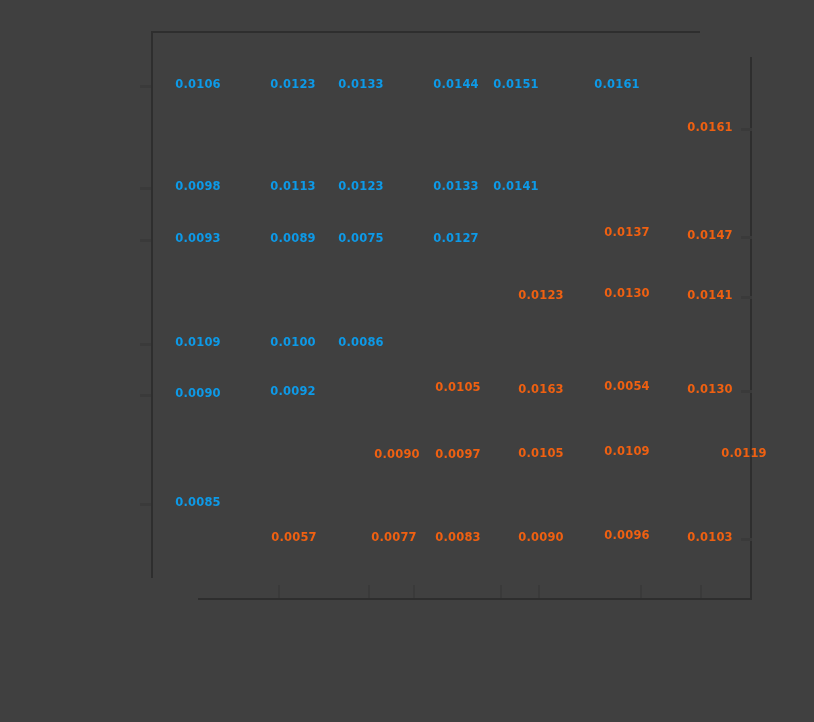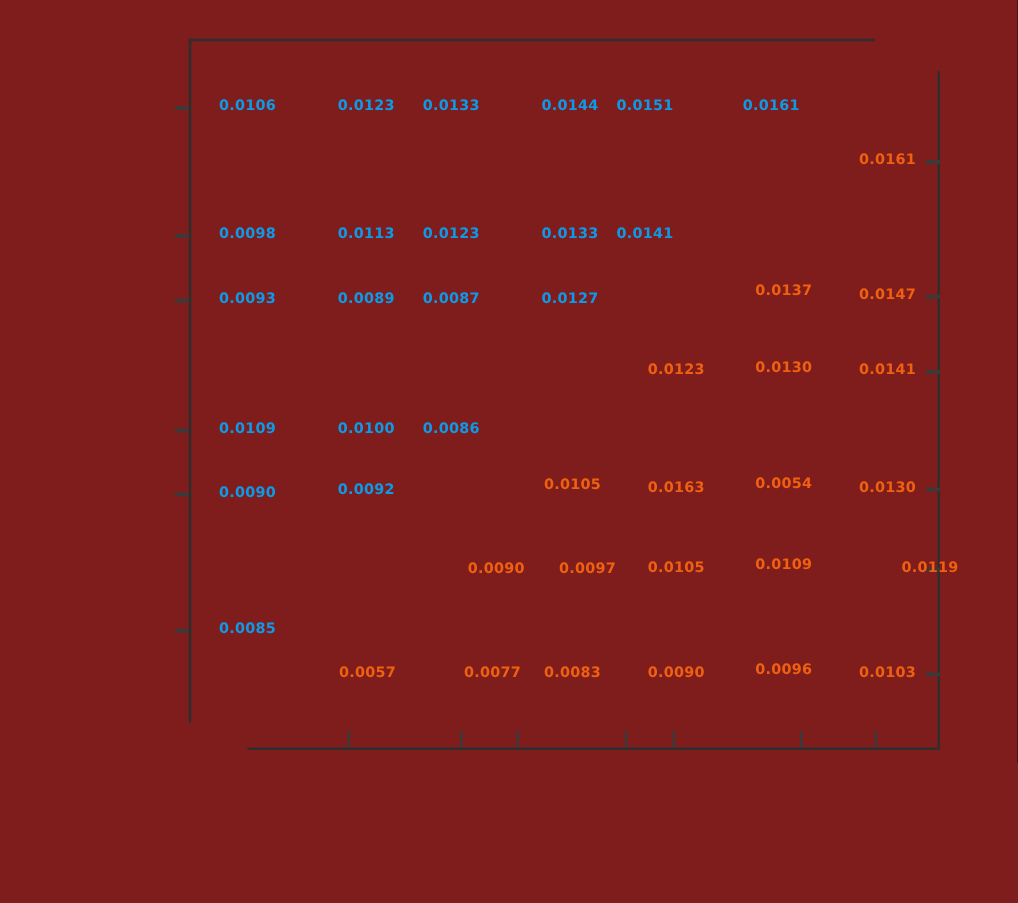--- a/index.html
+++ b/index.html
@@ -11,21 +11,21 @@
     width: 814px;
     height: 722px;
     overflow: hidden;
     font-family: "DejaVu Sans", sans-serif;
   }
 
   #stage {
     position: relative;
     width: 814px;
     height: 722px;
-    background: #7f1d1d;
+    background: #404040;
   }
 
   
   .axis-line {
     position: absolute;
     background: #2e2e2e;
   }
   .axis-line.h { height: 2px; }
   .axis-line.v { width: 2px; }
 
@@ -89,40 +89,40 @@
       <div class="pt s0" style="left: 456px; top: 85px; color: rgb(13, 154, 232);">0.0144</div>
       <div class="pt s0" style="left: 516px; top: 85px; color: rgb(13, 154, 232);">0.0151</div>
       <div class="pt s0" style="left: 617px; top: 85px; color: rgb(13, 154, 232);">0.0161</div>
       <div class="pt s0" style="left: 198px; top: 187px; color: rgb(13, 154, 232);">0.0098</div>
       <div class="pt s0" style="left: 293px; top: 187px; color: rgb(13, 154, 232);">0.0113</div>
       <div class="pt s0" style="left: 361px; top: 187px; color: rgb(13, 154, 232);">0.0123</div>
       <div class="pt s0" style="left: 456px; top: 187px; color: rgb(13, 154, 232);">0.0133</div>
       <div class="pt s0" style="left: 516px; top: 187px; color: rgb(13, 154, 232);">0.0141</div>
       <div class="pt s0" style="left: 198px; top: 239px; color: rgb(13, 154, 232);">0.0093</div>
       <div class="pt s0" style="left: 293px; top: 239px; color: rgb(13, 154, 232);">0.0089</div>
-      <div class="pt s0" style="left: 361px; top: 239px; color: rgb(13, 154, 232);">0.0087</div>
+      <div class="pt s0" style="left: 361px; top: 239px; color: rgb(13, 154, 232);">0.0075</div>
       <div class="pt s0" style="left: 456px; top: 239px; color: rgb(13, 154, 232); text-align: right;">0.0127</div>
       <div class="pt s0" style="left: 198px; top: 343px; color: rgb(13, 154, 232);">0.0109</div>
       <div class="pt s0" style="left: 293px; top: 343px; color: rgb(13, 154, 232);">0.0100</div>
       <div class="pt s0" style="left: 361px; top: 343px; color: rgb(13, 154, 232);">0.0086</div>
       <div class="pt s0" style="left: 198px; top: 394px; color: rgb(13, 154, 232);">0.0090</div>
       <div class="pt s0" style="left: 293px; top: 392px; color: rgb(13, 154, 232);">0.0092</div>
       <div class="pt s0" style="left: 198px; top: 503px; color: rgb(13, 154, 232);">0.0085</div>
       <div class="pt s1" style="left: 710px; top: 128px; color: rgb(239, 96, 17);">0.0161</div>
       <div class="pt s1" style="left: 627px; top: 233px; color: rgb(239, 96, 17);">0.0137</div>
       <div class="pt s1" style="left: 710px; top: 236px; color: rgb(239, 96, 17); text-align: right;">0.0147</div>
       <div class="pt s1" style="left: 541px; top: 296px; color: rgb(239, 96, 17);">0.0123</div>
       <div class="pt s1" style="left: 627px; top: 294px; color: rgb(239, 96, 17);">0.0130</div>
       <div class="pt s1" style="left: 710px; top: 296px; color: rgb(239, 96, 17);">0.0141</div>
       <div class="pt s1" style="left: 458px; top: 388px; color: rgb(239, 96, 17);">0.0105</div>
       <div class="pt s1" style="left: 541px; top: 390px; color: rgb(239, 96, 17);">0.0163</div>
       <div class="pt s1" style="left: 627px; top: 387px; color: rgb(239, 96, 17);">0.0054</div>
       <div class="pt s1" style="left: 710px; top: 390px; color: rgb(239, 96, 17);">0.0130</div>
       <div class="pt s1" style="left: 397px; top: 455px; color: rgb(239, 96, 17);">0.0090</div>
-      <div class="pt s1" style="left: 458px; top: 455px; color: rgb(239, 96, 17); margin-left: 12px;">0.0097</div>
+      <div class="pt s1" style="left: 458px; top: 455px; color: rgb(239, 96, 17);">0.0097</div>
       <div class="pt s1" style="left: 541px; top: 454px; color: rgb(239, 96, 17);">0.0105</div>
       <div class="pt s1" style="left: 627px; top: 452px; color: rgb(239, 96, 17);">0.0109</div>
       <div class="pt s1" style="left: 744px; top: 454px; color: rgb(239, 96, 17);">0.0119</div>
       <div class="pt s1" style="left: 294px; top: 538px; color: rgb(239, 96, 17);">0.0057</div>
       <div class="pt s1" style="left: 394px; top: 538px; color: rgb(239, 96, 17);">0.0077</div>
       <div class="pt s1" style="left: 458px; top: 538px; color: rgb(239, 96, 17);">0.0083</div>
       <div class="pt s1" style="left: 541px; top: 538px; color: rgb(239, 96, 17);">0.0090</div>
       <div class="pt s1" style="left: 627px; top: 536px; color: rgb(239, 96, 17);">0.0096</div>
       <div class="pt s1" style="left: 710px; top: 538px; color: rgb(239, 96, 17);">0.0103</div>
     </div>

